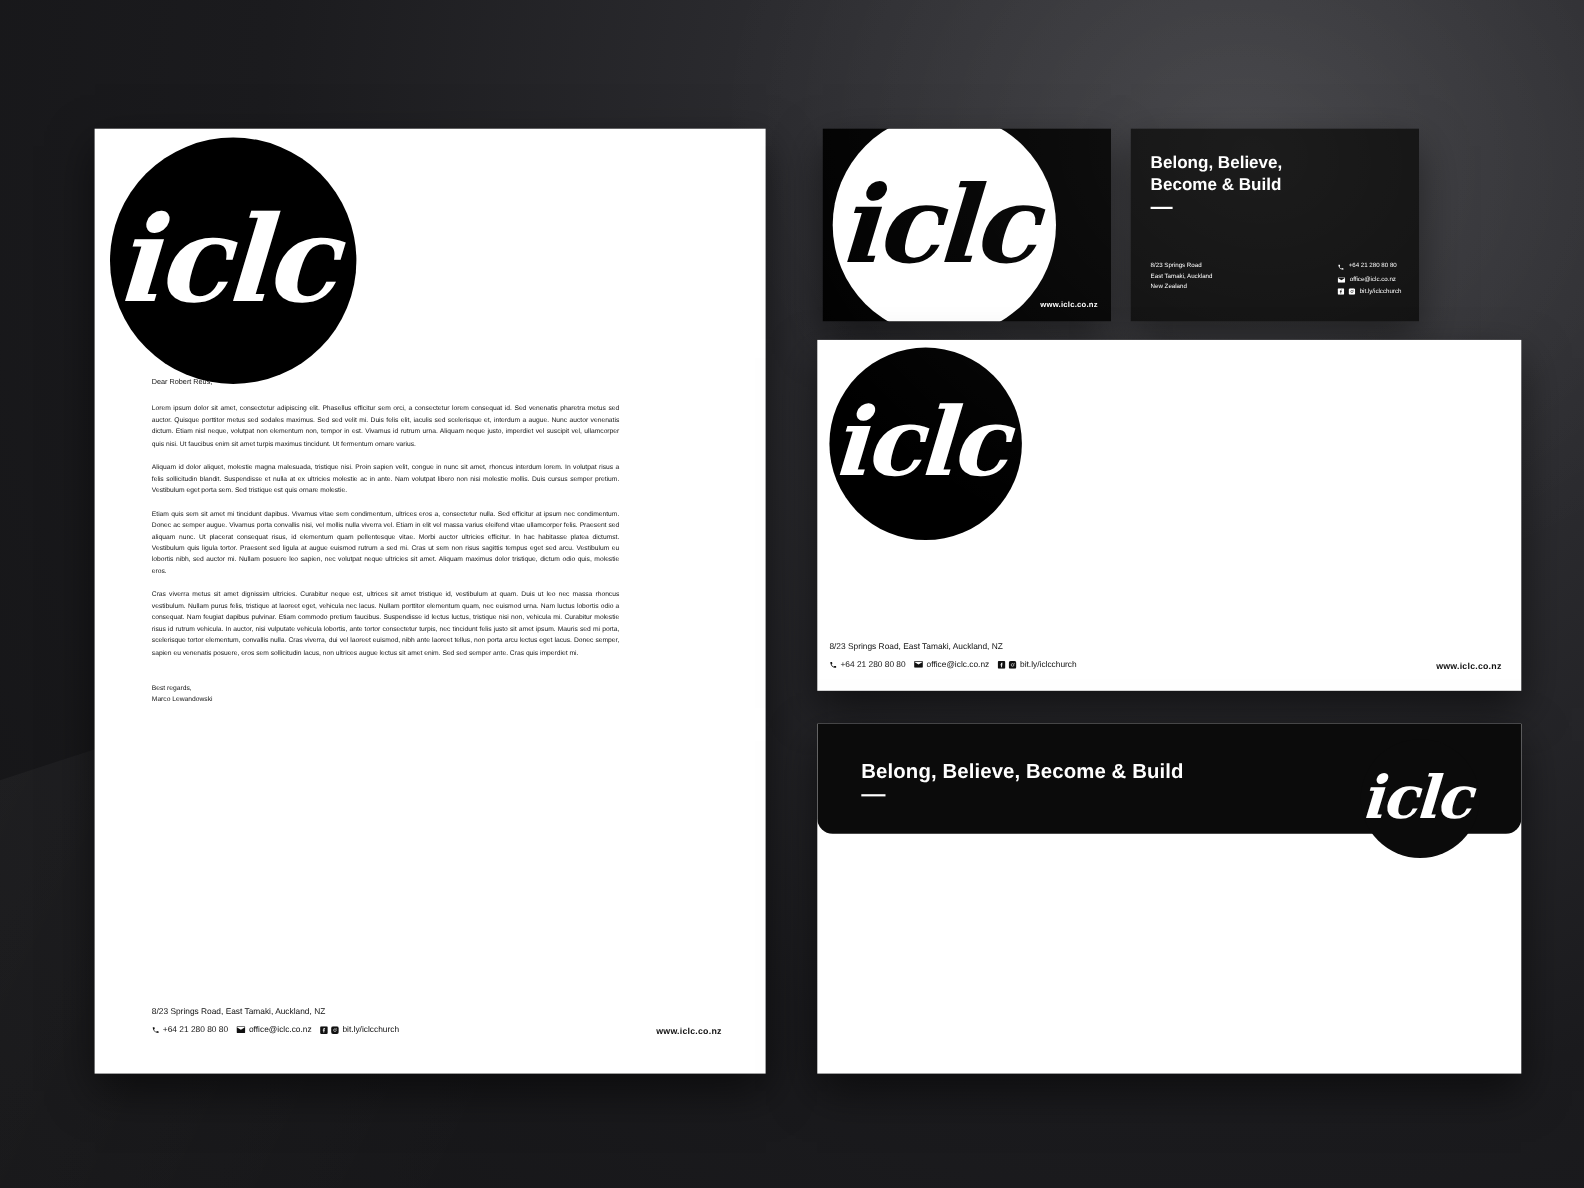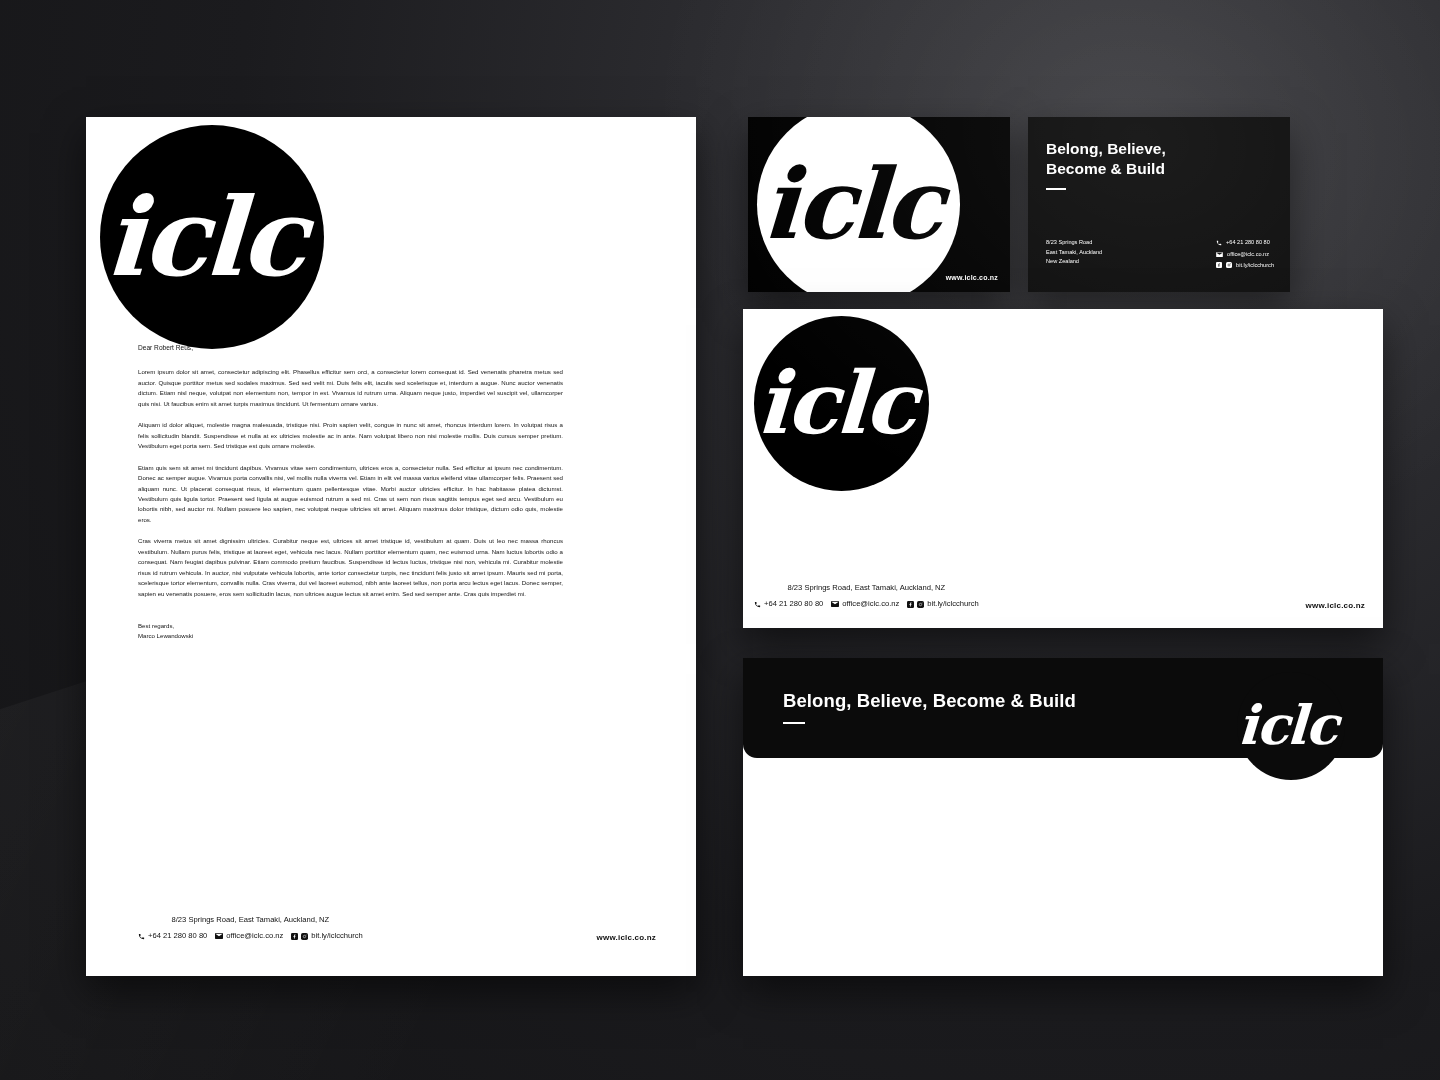--- a/index.html
+++ b/index.html
@@ -118,21 +118,20 @@
   }
   .lh-body .salutation { margin: 0 0 14px 0; font-size: 6.6px; }
   .lh-body p { margin: 0 0 11px 0; }
   .lh-body .signoff { margin-top: 22px; line-height: 1.6; }
 
   
   .footer-addr {
     color: #111;
     font-size: 7.6px;
     line-height: 1.55;
-    text-align: center;
   }
   .footer-row {
     display: flex;
     align-items: center;
     gap: 8px;
     margin-top: 4px;
   }
   .footer-row .item {
     display: flex;
     align-items: center;

